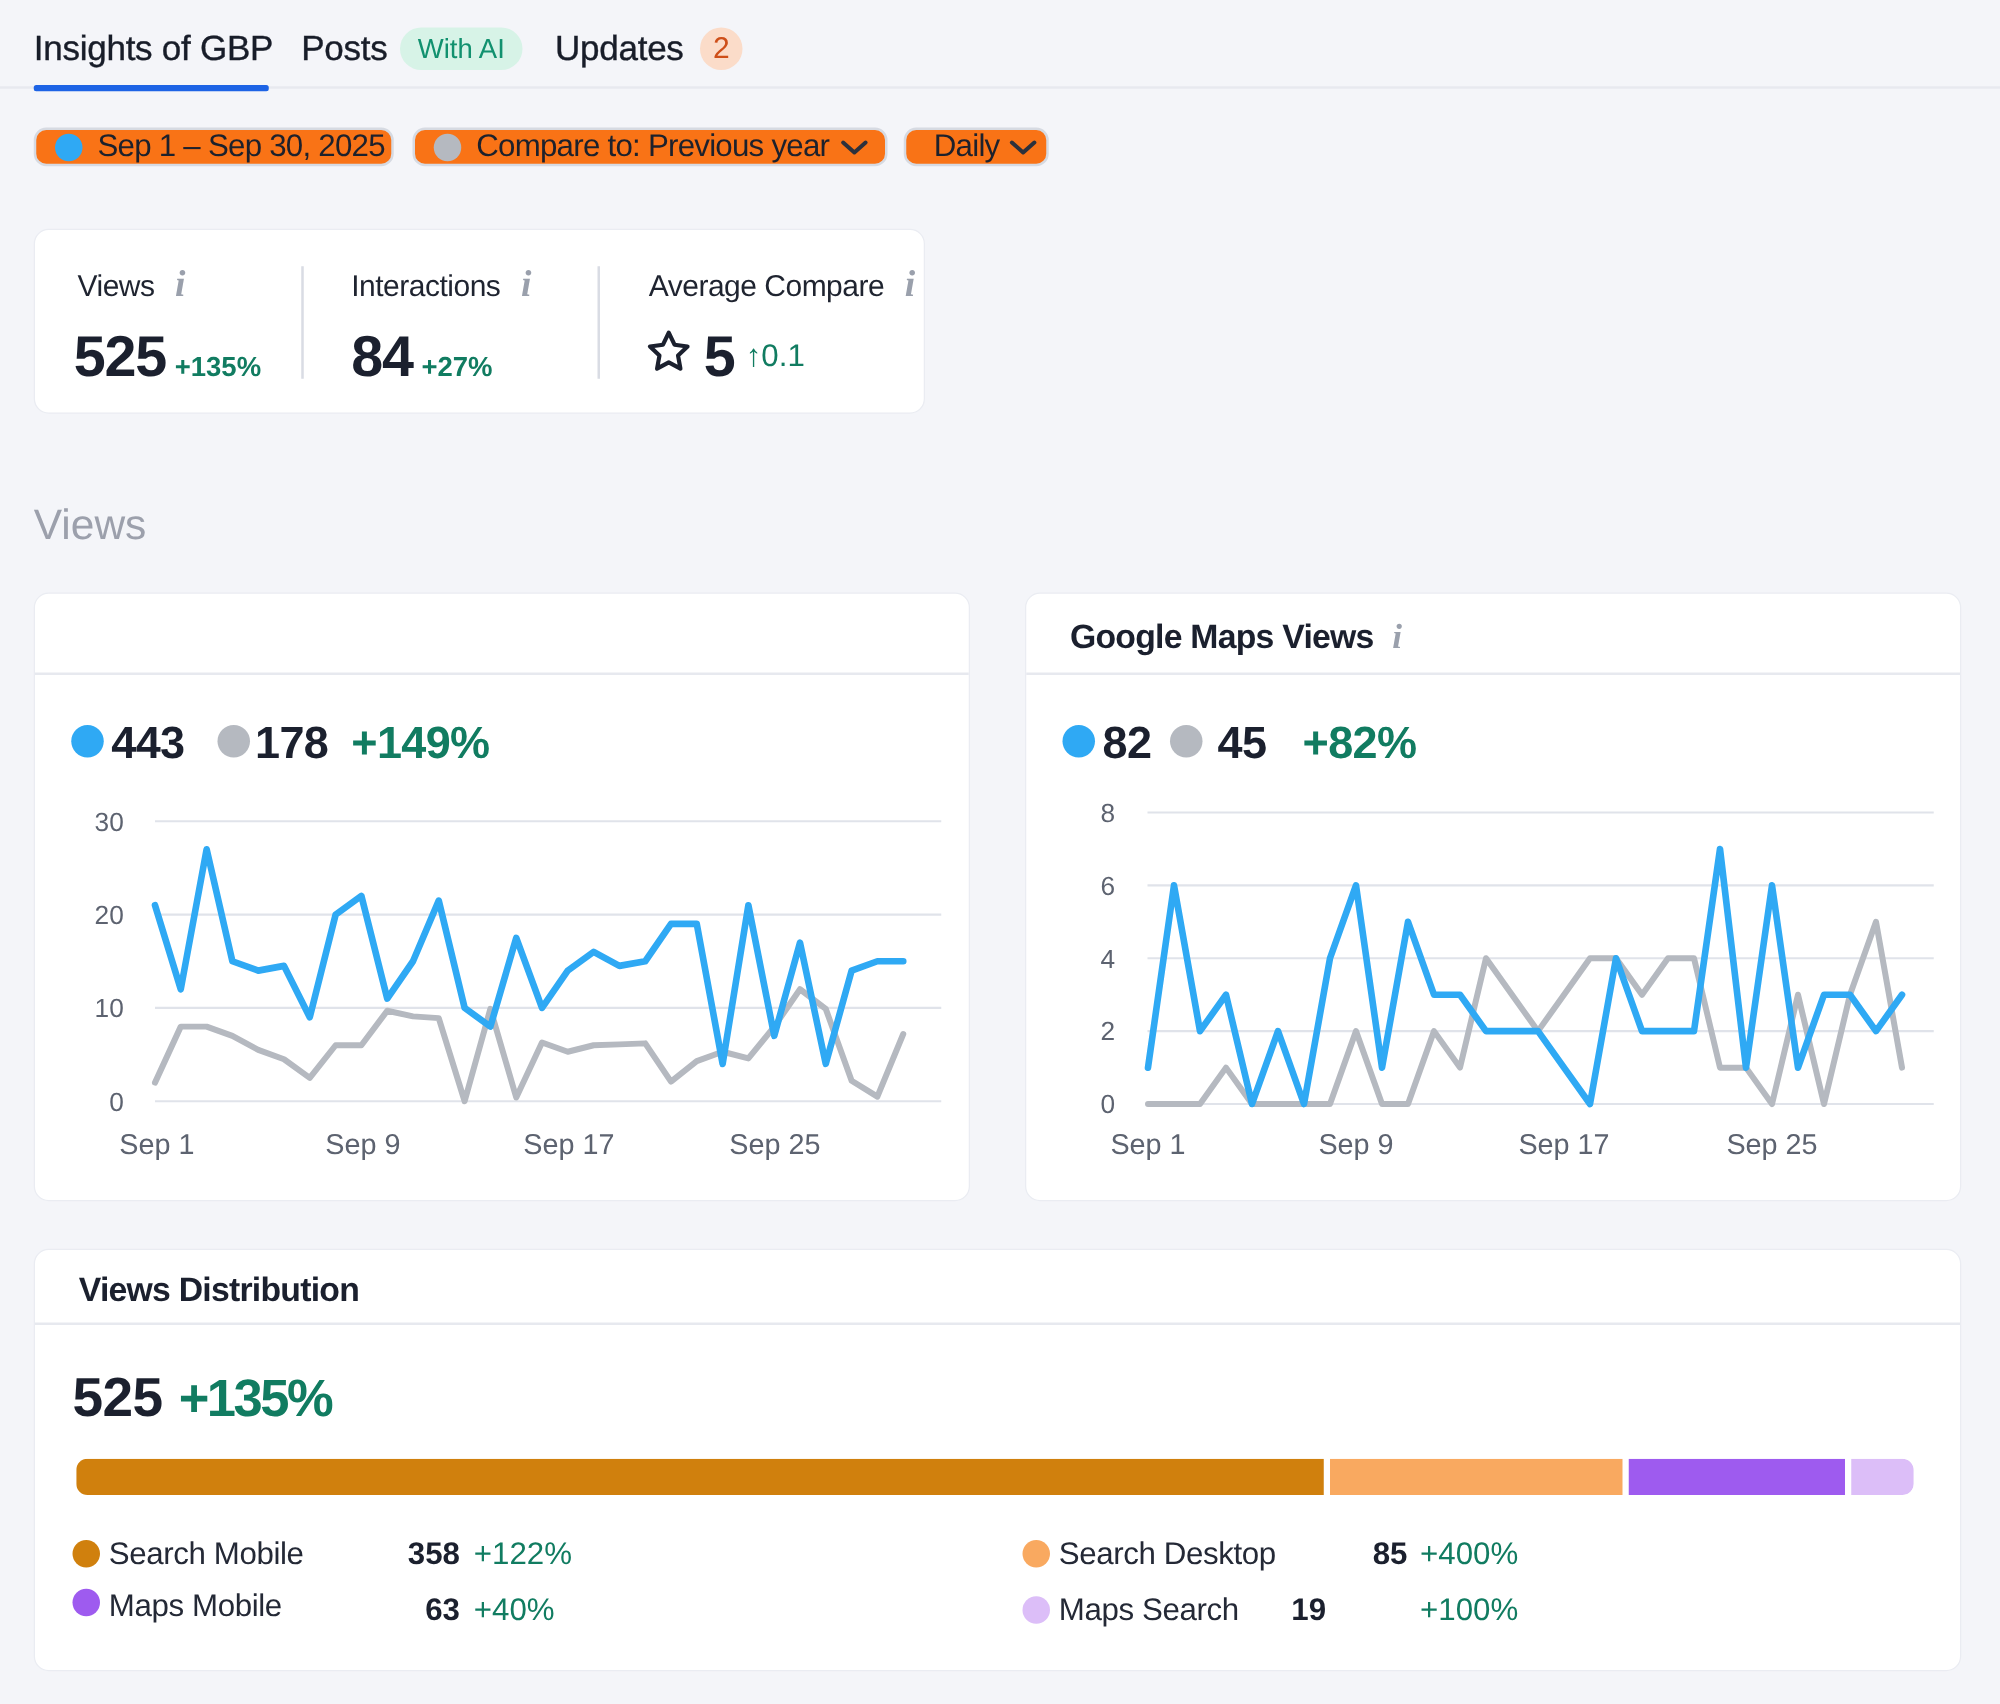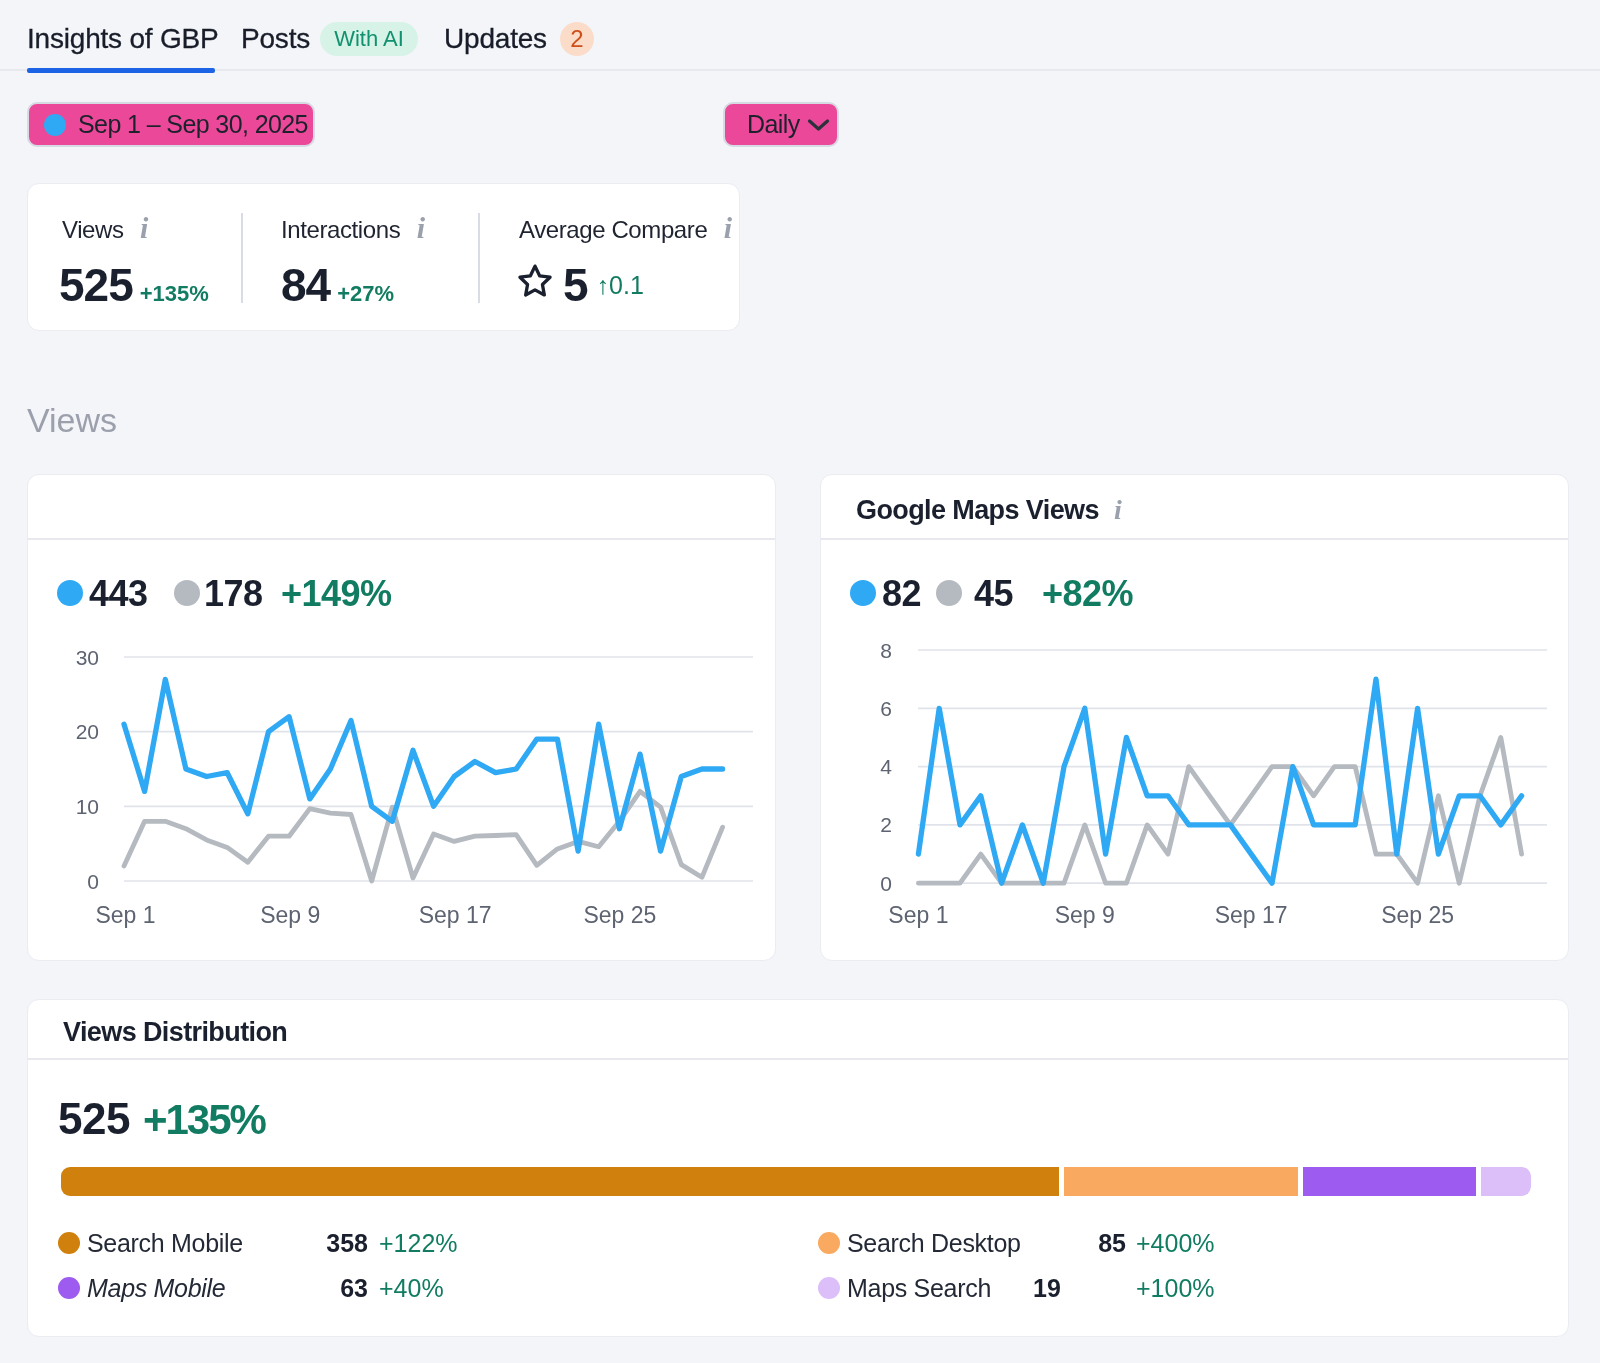--- a/index.html
+++ b/index.html
@@ -5,21 +5,21 @@
 * { margin:0; padding:0; box-sizing:border-box; }
 html,body { width:1600px; height:1363px; background:#f4f5f9; font-family:"Liberation Sans", sans-serif; overflow:hidden; }
 .page { position:relative; width:1600px; height:1363px; }
 .abs { position:absolute; }
 .card { position:absolute; background:#fff; border:1px solid #eaecf2; border-radius:12px; }
 .tab { position:absolute; font-size:28px; font-weight:500; color:#181d29; letter-spacing:-0.2px; -webkit-text-stroke:0.3px #181d29; }
 .pill { position:absolute; left:320px; top:22px; width:98px; height:34px; border-radius:17px; background:#d7f3e7; color:#12916f; font-size:22px; font-weight:500; text-align:center; line-height:34px; }
 .badge { position:absolute; left:560px; top:22px; width:34px; height:34px; border-radius:50%; background:#fbdcc9; color:#ce4f19; font-size:24px; font-weight:500; text-align:center; line-height:34px; }
 .underline { position:absolute; left:27px; top:68px; width:188px; height:4.5px; background:#1d63e5; border-radius:2px; z-index:2; }
 .topdiv { position:absolute; left:0; top:69px; width:1600px; height:2px; background:#e7e9ef; }
-.fbtn { position:absolute; top:102px; height:45px; background:#ec4899; border:2px solid #d6dae2; border-radius:10px; display:flex; align-items:center; font-size:25px; color:#1d212c; white-space:nowrap; letter-spacing:-0.6px; }
+.fbtn { position:absolute; top:102px; height:31px; background:#f97316; border:2px solid #d6dae2; border-radius:10px; display:flex; align-items:center; font-size:25px; color:#1d212c; white-space:nowrap; letter-spacing:-0.6px; }
 .dot { width:22px; height:22px; border-radius:50%; flex:0 0 auto; }
 .kpilabel { font-size:24px; color:#1f2430; letter-spacing:-0.4px; }
 .kpinum { font-size:46px; font-weight:bold; color:#1b202e; letter-spacing:-1px; }
 .green { color:#117c61; }
 .iicon { font-family:"Liberation Serif", serif; font-style:italic; font-weight:bold; color:#9aa0ac; }
 .ctitle { font-size:27px; font-weight:bold; color:#1b202e; letter-spacing:-0.6px; }
 .legnum { font-size:36px; font-weight:bold; color:#1b202e; letter-spacing:-0.5px; }
 .legnum.green { color:#117c61; }
 .seg { height:29px; }
 .dlegtext { font-size:25px; color:#242936; letter-spacing:-0.3px; }
@@ -34,20 +34,27 @@
   <div class="tab" style="left:241px; top:23px;">Posts</div>
   <div class="pill">With AI</div>
   <div class="tab" style="left:444px; top:23px;">Updates</div>
   <div class="badge">2</div>
   <div class="topdiv"></div>
   <div class="underline"></div>
 
   <div class="fbtn" style="left:27px; width:288px; padding-left:15px;">
     <span class="dot" style="background:#2fa9f4;"></span>
     <span style="margin-left:12px;">Sep 1 – Sep 30, 2025</span>
+  </div>
+  <div class="fbtn" style="left:330px; width:380px; padding-left:15px;">
+    <span class="dot" style="background:#b5b9c0;"></span>
+    <span style="margin-left:12px;">Compare to: Previous year</span>
+    <svg style="margin-left:8px;" width="25" height="15" viewBox="0 0 25 15">
+        <path d="M3.5 4 L12.5 12 L21.5 4" fill="none" stroke="#2c313c" stroke-width="3.2" stroke-linecap="round" stroke-linejoin="round"></path>
+      </svg>
   </div>
   <div class="fbtn" style="left:723px; width:116px; padding-left:22px;">
     <span>Daily</span>
     <svg style="margin-left:6px;" width="25" height="15" viewBox="0 0 25 15">
         <path d="M3.5 4 L12.5 12 L21.5 4" fill="none" stroke="#2c313c" stroke-width="3.2" stroke-linecap="round" stroke-linejoin="round"></path>
       </svg>
   </div>
 
   <div class="card" style="left:27px; top:183px; width:713px; height:148px;">
     <div class="abs" style="left:213px; top:29px; width:2px; height:90px; background:#d9dce4;"></div>
@@ -157,21 +164,21 @@
       <span class="dlegtext" style="margin-left:7px;">Search Mobile</span>
     </div>
     <div class="abs" style="left:180px; top:226px; width:160px; text-align:right; line-height:34px;"><span class="dlegval">358</span></div>
     <div class="abs" style="left:351px; top:226px; line-height:34px;"><span class="dleggreen">+122%</span></div>
     <div class="abs" style="left:790px; top:226px; display:flex; align-items:center; height:34px;">
       <span class="dot" style="background:#f9a960;"></span>
       <span class="dlegtext" style="margin-left:7px;">Search Desktop</span>
     </div>
     <div class="abs" style="left:940px; top:226px; width:158px; text-align:right; line-height:34px;"><span class="dlegval">85</span></div>
     <div class="abs" style="left:1108px; top:226px; line-height:34px;"><span class="dleggreen">+400%</span></div>
-    <div class="abs" style="left:30px; top:271px; display:flex; align-items:center; height:34px;font-style:italic;">
+    <div class="abs" style="left:30px; top:271px; display:flex; height:34px;">
       <span class="dot" style="background:#9e5bef;"></span>
       <span class="dlegtext" style="margin-left:7px;">Maps Mobile</span>
     </div>
     <div class="abs" style="left:180px; top:271px; width:160px; text-align:right; line-height:34px;"><span class="dlegval">63</span></div>
     <div class="abs" style="left:351px; top:271px; line-height:34px;"><span class="dleggreen">+40%</span></div>
     <div class="abs" style="left:790px; top:271px; display:flex; align-items:center; height:34px;">
       <span class="dot" style="background:#dcbef8;"></span>
       <span class="dlegtext" style="margin-left:7px;">Maps Search</span>
     </div>
     <div class="abs" style="left:940px; top:271px; width:158px; text-align:center; line-height:34px;"><span class="dlegval">19</span></div>

